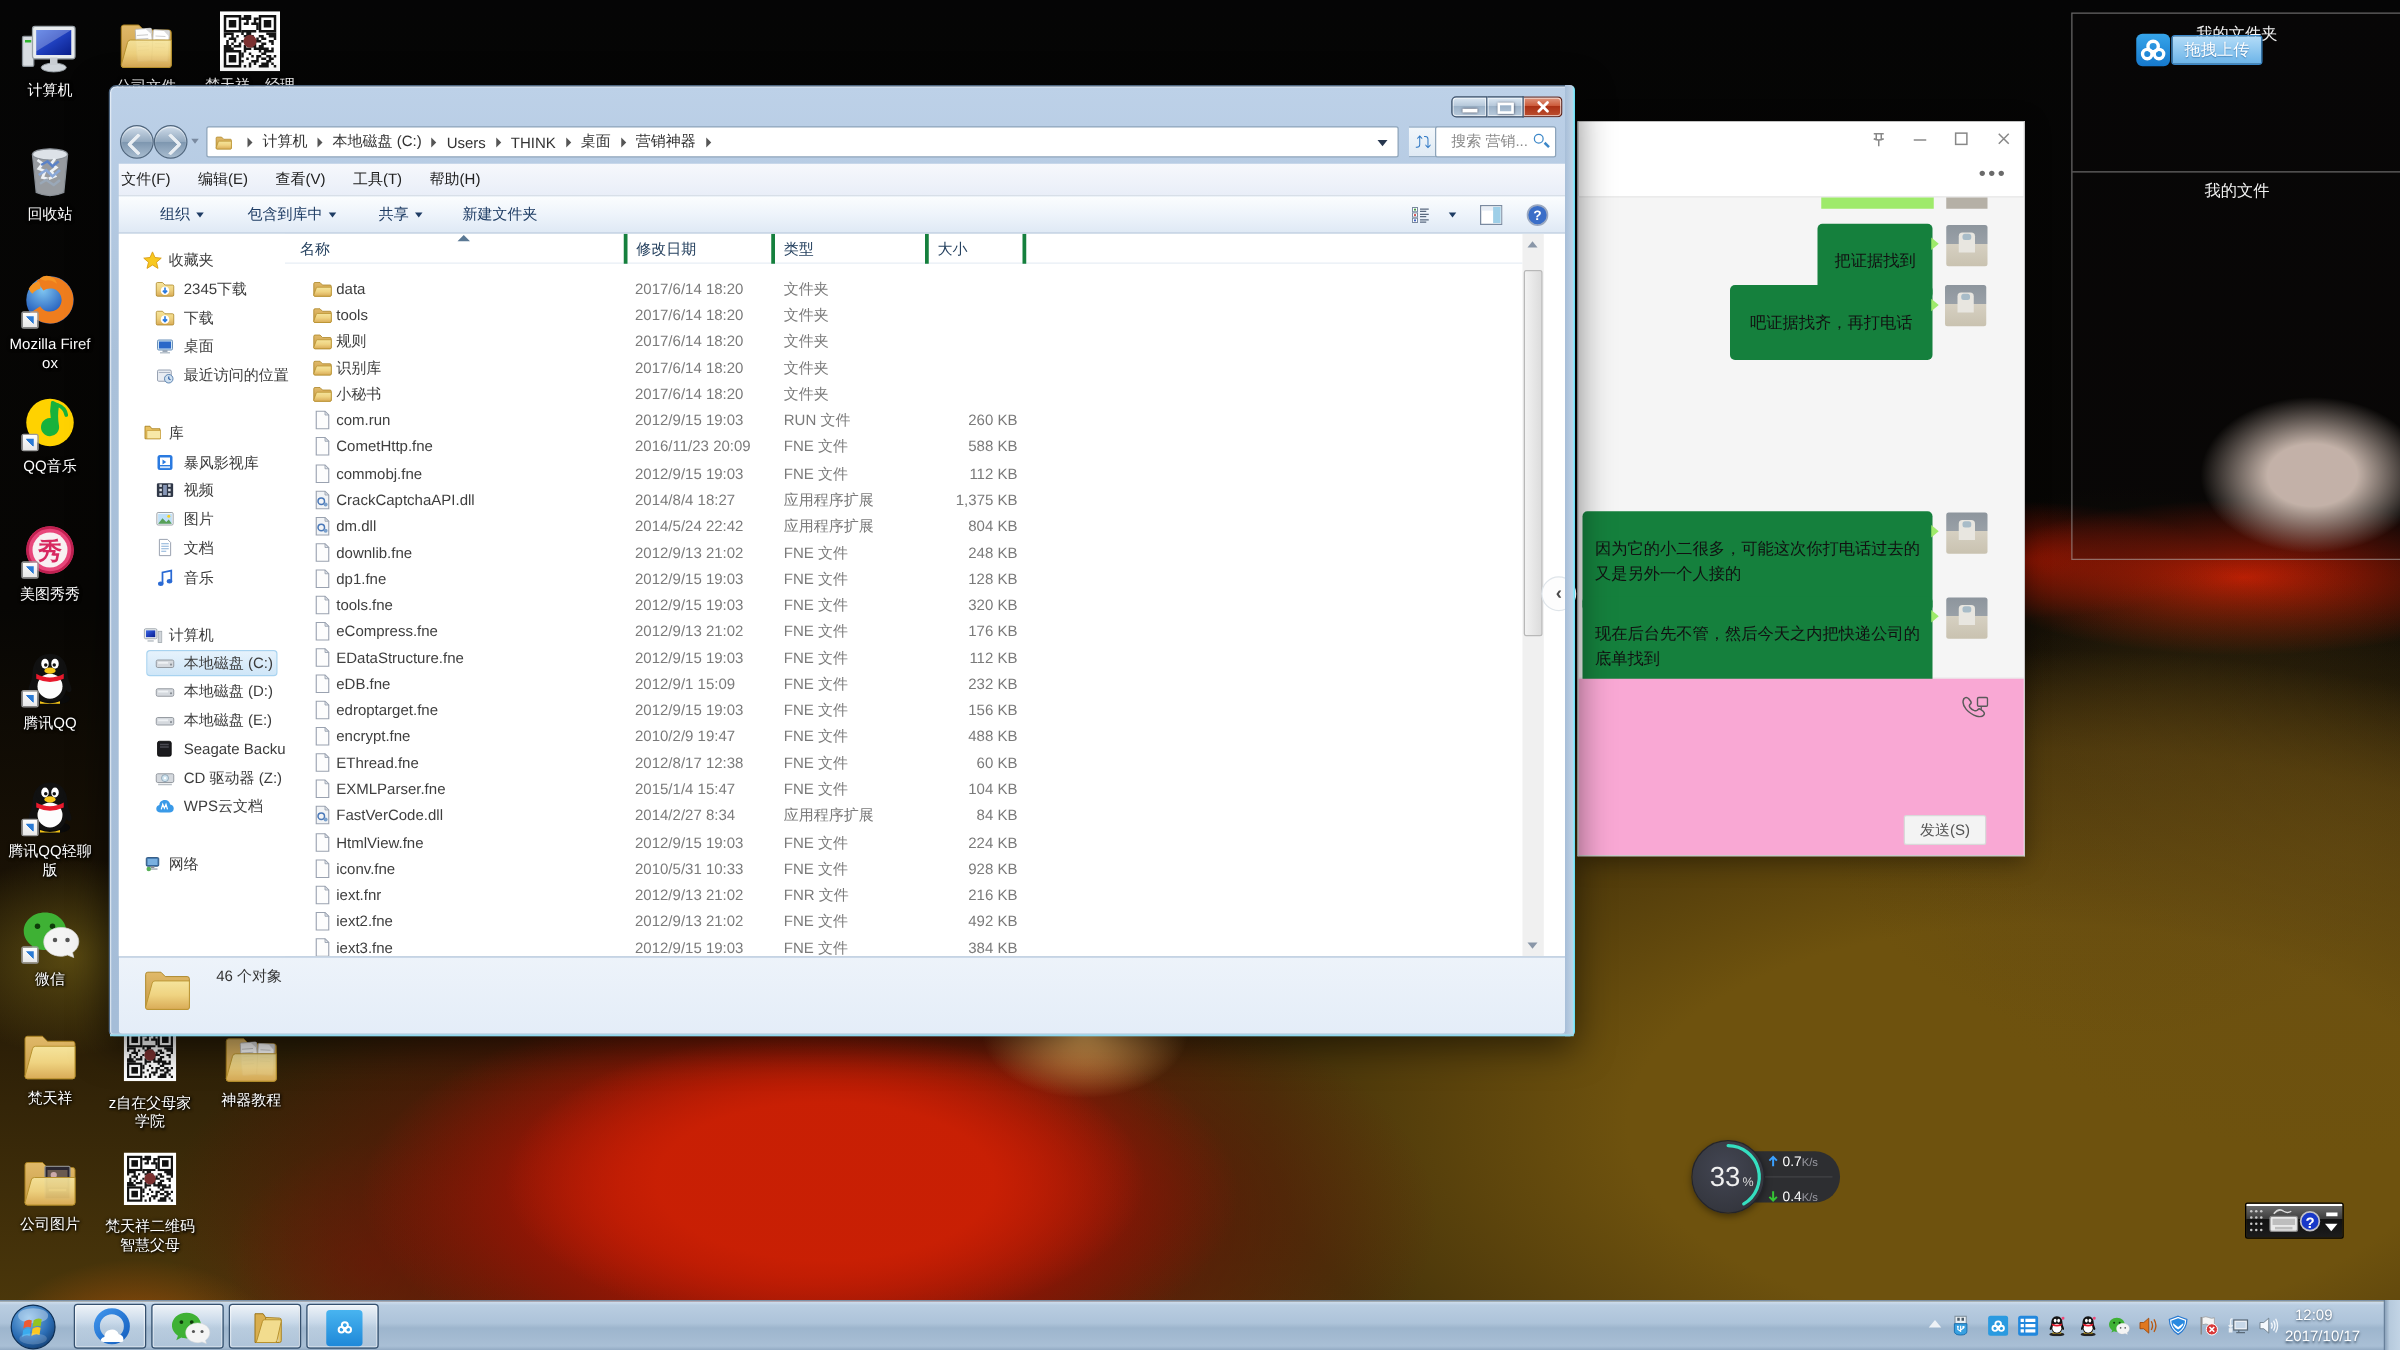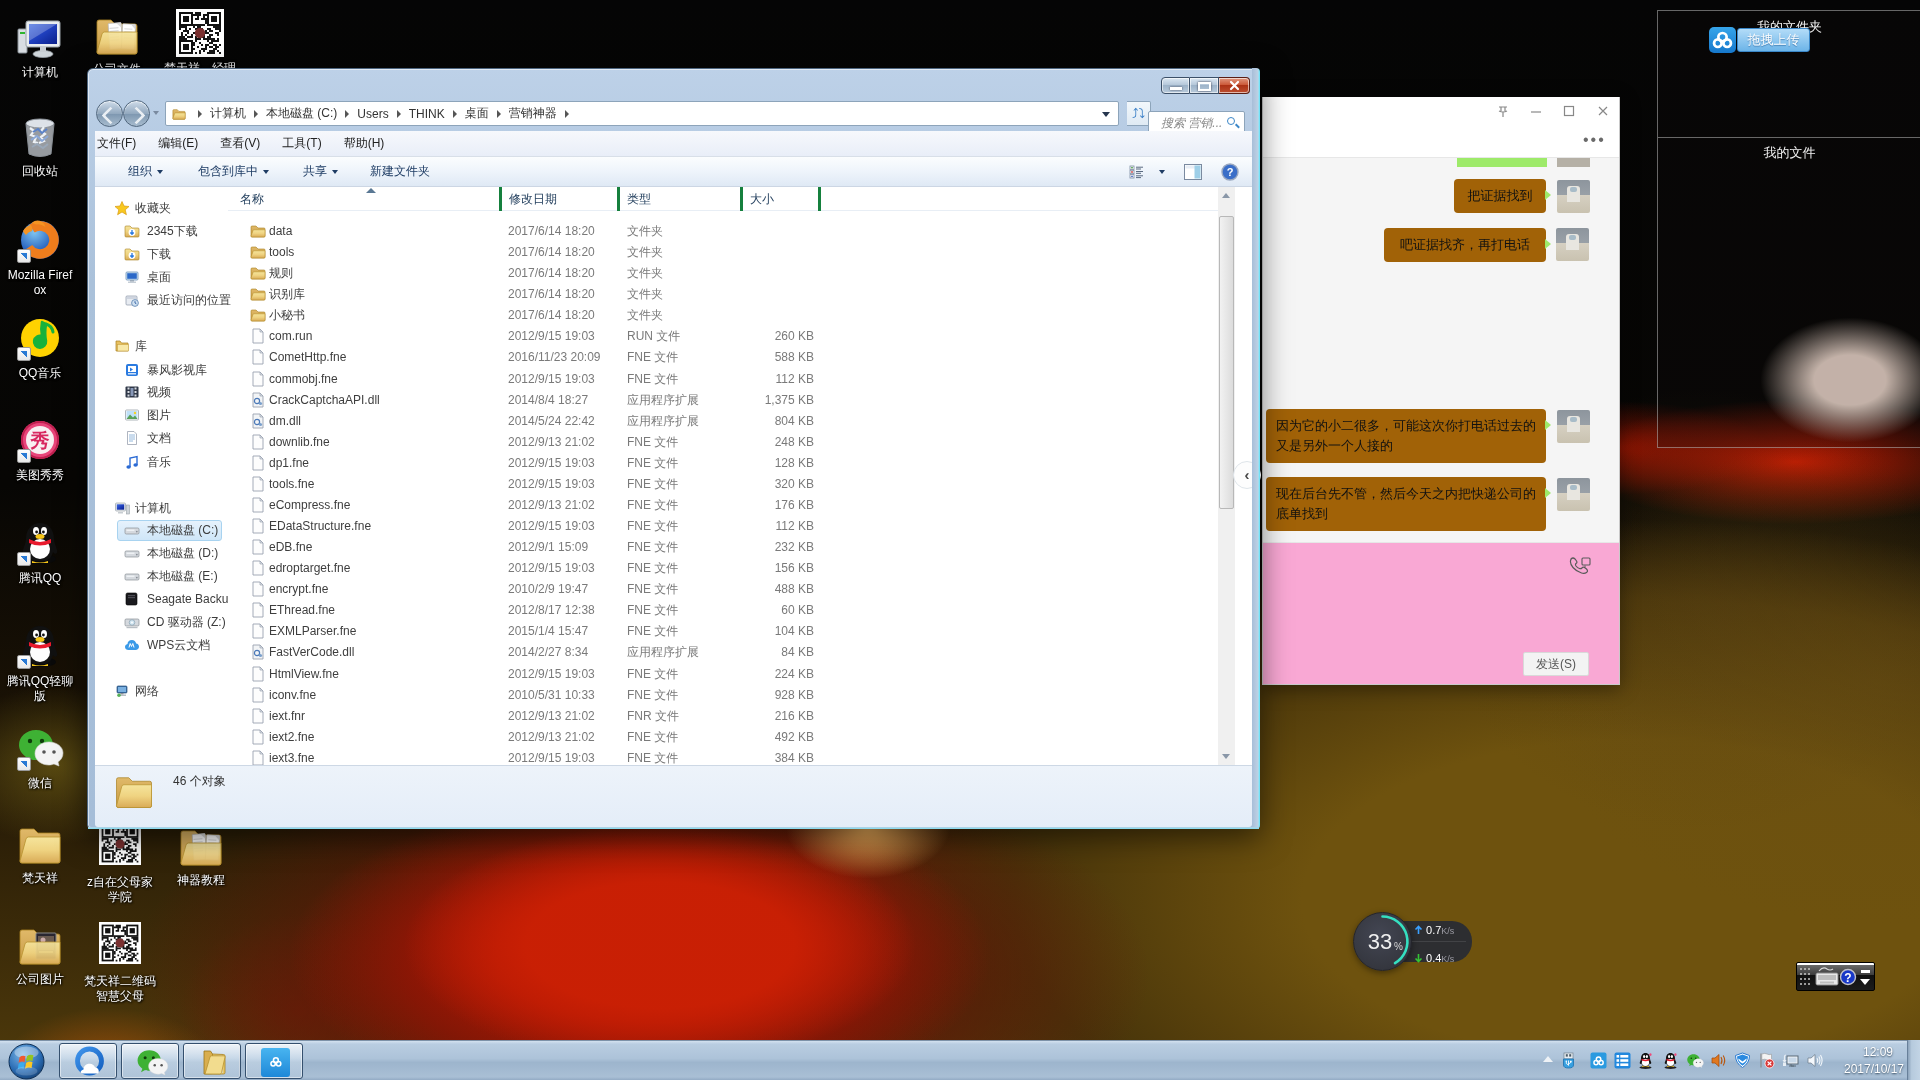--- a/index.html
+++ b/index.html
@@ -44,21 +44,21 @@
 .addr-row{position:absolute;left:7px;top:26px;right:7px;height:36px}
 .navbtn{position:absolute;top:5px;width:27px;height:27px;border-radius:50%;
  background:linear-gradient(180deg,#cfdcea,#93a9bf 50%,#7e97b0 52%,#a8bccf);border:1px solid #51677e;box-shadow:inset 0 1px 1px rgba(255,255,255,.7)}
 .navbtn:after{content:"";position:absolute;left:7px;top:8px;width:10px;height:10px;border-left:3px solid #e9eef3;border-bottom:3px solid #e9eef3;transform:rotate(45deg);border-radius:2px}
 .navbtn.fwd:after{transform:rotate(225deg);left:6px}
 .addr-box{position:absolute;left:77px;top:6px;width:953px;height:25px;background:#fff;border:1px solid #8da4ba;border-radius:2px;display:flex;align-items:center;font-size:12px;color:#333}
 .addr-box .crumb{display:flex;align-items:center;white-space:nowrap}
 .carr{width:0;height:0;border-left:4px solid #555;border-top:4px solid transparent;border-bottom:4px solid transparent;margin:0 8px}
 .addr-drop{position:absolute;right:8px;top:10px;width:0;height:0;border-top:5px solid #26364e;border-left:4px solid transparent;border-right:4px solid transparent}
 .refr{position:absolute;left:1032px;top:6px;width:24px;height:25px;background:linear-gradient(180deg,#f2f7fb,#dfeaf4);border:1px solid #8da4ba;border-left:none;border-radius:0 2px 2px 0;color:#2f78c4;font-size:13px;text-align:center;line-height:24px}
-.srch{position:absolute;left:1060px;top:16px;right:7px;height:25px;background:#fff;border:1px solid #8da4ba;border-radius:2px;font-size:12px;color:#8a8a8a;font-style:italic;line-height:23px;padding-left:12px}
+.srch{position:absolute;left:1060px;top:6px;right:7px;height:25px;background:#fff;border:1px solid #8da4ba;border-radius:2px;font-size:12px;color:#8a8a8a;line-height:23px;padding-left:12px}
 .srch .mag{position:absolute;right:9px;top:5px;width:8px;height:8px;border:1.8px solid #3c87c8;border-radius:50%}
 .srch .mag:after{content:"";position:absolute;left:7px;top:7px;width:5px;height:1.8px;background:#3c87c8;transform:rotate(45deg)}
 .menurow{position:absolute;left:7px;top:62px;right:7px;height:26px;background:linear-gradient(180deg,#f6f8fc,#e9eef8);border-bottom:1px solid #d8dfe8;font-size:12px;color:#222;display:flex;align-items:center}
 .menurow span{margin:0 11px}
 .toolrow{position:absolute;left:7px;top:88px;right:7px;height:30px;background:linear-gradient(180deg,#fbfdfe,#eef4fb 50%,#dfe9f5);border-bottom:1px solid #ccd6e4;font-size:12px;color:#1e3c64;display:flex;align-items:center}
 .toolrow .ti{margin-left:18px;display:flex;align-items:center}
 .tdrop{width:0;height:0;border-top:4px solid #1e3c64;border-left:3.5px solid transparent;border-right:3.5px solid transparent;margin-left:5px}
 .client{position:absolute;left:7px;top:118px;right:7px;bottom:63px;background:#fff;overflow:hidden}
 .tree{position:absolute;left:0;top:0;width:133px;bottom:0;background:#fff;font-size:12px;color:#3c3c3c}
 .tree .ti{position:absolute;left:0;width:100%;height:21px;line-height:21px;white-space:nowrap}
@@ -80,21 +80,21 @@
 .varr{position:absolute;left:4px;width:0;height:0}
 .statusbar{position:absolute;left:7px;right:7px;bottom:1px;height:62px;background:linear-gradient(180deg,#edf3fa,#e4edf8);border-top:1px solid #cdd8e5;border-radius:0 0 3px 3px}
 .wredge{position:absolute;left:1252px;top:68px;width:8px;height:761px;z-index:45;
  background:linear-gradient(90deg,#a7bed8,#bdd0e4 72%,#8ae8fa 90%,#4cd8f0);border-radius:0 4px 4px 0}
 .wbedge{position:absolute;left:88px;top:827px;width:1171px;height:2px;z-index:45;background:linear-gradient(180deg,#b9cfe2,#7fdef2)}
 .chev{position:absolute;left:1233px;top:461px;width:28px;height:28px;border-radius:50%;background:#fdfdfd;border:1px solid #dfe5ea;z-index:40;color:#4a4a4a;font-size:15px;text-align:center;line-height:26px;font-weight:bold}
 
 .wx{position:absolute;left:1262px;top:97px;width:358px;height:588px;background:#fff;z-index:20;box-shadow:0 4px 18px rgba(0,0,0,.4);font-size:13px;border:1px solid #c9c9c9;border-top:none}
 .wx .capic{position:absolute;top:8px;color:#868686;font-size:13px}
 .wx .chat{position:absolute;left:0;right:0;top:60px;height:386px;background:#f5f5f5;border-top:1px solid #e7e7e7;border-bottom:1px solid #e7e7e7}
-.bub{position:absolute;background:#a16207;border-radius:4px;color:#111;padding:7px 10px;line-height:20px}
+.bub{position:absolute;background:#15803d;border-radius:4px;color:#111;padding:20px 10px;line-height:20px}
 .bub:after{content:"";position:absolute;right:-5px;top:11px;width:0;height:0;border-left:6px solid #9eea6a;border-top:5px solid transparent;border-bottom:5px solid transparent}
 .ava{position:absolute;width:33px;height:33px;border-radius:2px;overflow:hidden;background:linear-gradient(180deg,#8d959d 0%,#99a0a7 45%,#d6d0c2 46%,#c9c2b0 100%)}
 .ava:before{content:"";position:absolute;left:10px;top:6px;width:13px;height:16px;background:#e8e6e0;border-radius:3px 3px 0 0}
 .ava:after{content:"";position:absolute;left:13px;top:7px;width:7px;height:5px;background:#a8bcc8;border-radius:2px}
 .wx .inp{position:absolute;left:0;right:0;bottom:0;height:141px;background:#f9a8d4}
 .sendbtn{position:absolute;right:30px;bottom:8px;width:66px;height:24px;background:#f3f3f3;border:1px solid #d9d9d9;border-radius:2px;color:#555;font-size:12px;text-align:center;line-height:22px}
 
 .bpanel{position:absolute;left:1657px;top:10px;width:300px;height:438px;background:rgba(14,12,10,.25);border:1px solid rgba(200,200,200,.5);z-index:8;color:#f2f2f2}
 .bpanel .t1{position:absolute;top:7px;left:0;width:263px;text-align:center;font-size:13px}
 .bpanel .div{position:absolute;top:126px;left:0;right:0;height:1px;background:rgba(200,200,200,.5)}
@@ -110,21 +110,21 @@
 .sball .pcts{position:absolute;left:40px;top:28px;color:#d8d8d8;font-size:10px}
 
 .lang{position:absolute;left:1796px;top:962px;width:79px;height:29px;z-index:11;
  background:linear-gradient(180deg,#fff 0,#fff 6%,#6a6a6a 7%,#3c3c3c 45%,#111 46%,#1c1c1c);border:1px solid #000;border-radius:2px}
 
 .tbar{position:absolute;left:0;top:1040px;width:1920px;height:40px;z-index:60;
  background:linear-gradient(180deg,#d3e1ef,#b9cde1 8%,#adc3d9 45%,#9db5cd 55%,#a9bfd5 92%,#93abc4);border-top:1px solid #7d92a8}
 .tbtn{position:absolute;top:2px;width:58px;height:36px;border:1px solid #35506e;border-radius:3px;
  background:linear-gradient(180deg,rgba(255,255,255,.75),rgba(220,233,245,.5) 45%,rgba(180,200,220,.45));box-shadow:inset 0 0 0 1px rgba(255,255,255,.5)}
 .tbtn svg{position:absolute;left:13px;top:2px}
-.traytxt{position:absolute;z-index:61;color:#fff;font-size:12px;text-shadow:0 1px 2px rgba(20,40,60,.8);text-align:center}
+.traytxt{position:absolute;z-index:61;color:#fff;font-size:12px;text-shadow:0 1px 2px rgba(20,40,60,.8);}
 .showdesk{position:absolute;right:0;top:0;width:13px;height:40px;background:linear-gradient(90deg,#8ba2ba,#b6cadd 30%,#c2d4e5);border-left:1px solid #68809a}
 .trayic{position:absolute;top:1052px;width:17px;height:17px;z-index:61}
 </style></head><body>
 <div class="wall"></div>
 <svg width="0" height="0" style="position:absolute">
 <defs>
 <linearGradient id="fold" x1="0" y1="0" x2="0" y2="1">
         <stop offset="0" stop-color="#f5e49c"></stop>
         <stop offset=".5" stop-color="#efd381"></stop>
         <stop offset="1" stop-color="#d9ab57"></stop>

